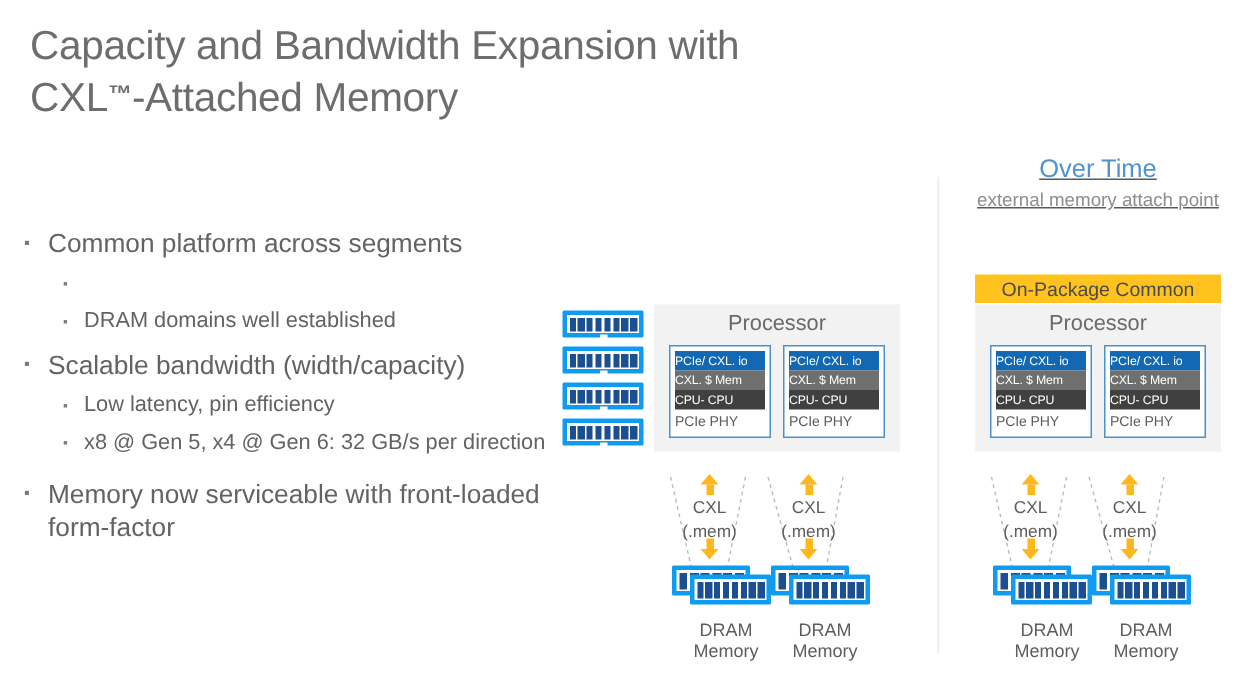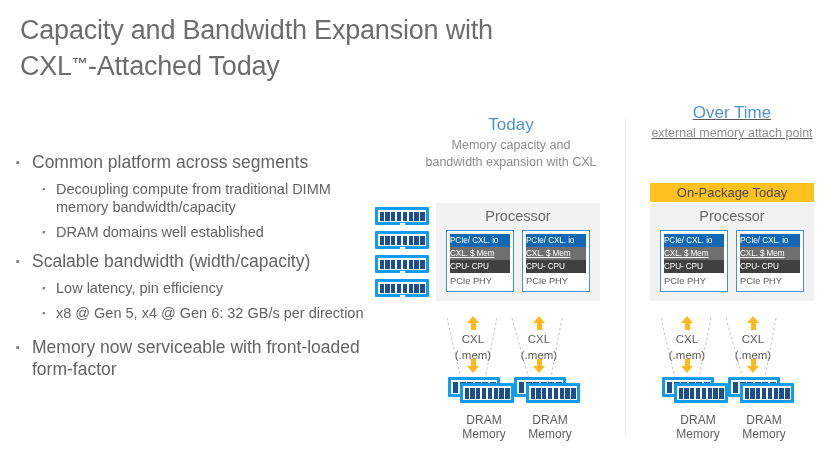--- a/index.html
+++ b/index.html
@@ -55,21 +55,21 @@
   .cores{display:flex;gap:8px;justify-content:center;}
   .core{
     width:68px;border:1.4px solid #4a90cf;background:#ffffff;
     padding:3px;box-sizing:border-box;
   }
   .lyr{
     font-size:8.2px;line-height:13px;color:#ffffff;
     letter-spacing:-.1px;white-space:nowrap;
   }
   .lyr.pcie{background:#1268B3;}
-  .lyr.mem{background:#6F6F6F;text-decoration:underline;}
+  .lyr.mem{background:#6F6F6F;}
   .lyr.cpu{background:#404040;}
   .lyr.phy{background:transparent;color:#5d5d5d;font-size:9.4px;line-height:15px;}
 
   
   .dimmstack{position:absolute;left:375px;top:207px;}
   .dimm-s{margin-bottom:6px;}
 
   
   .dimm{
     width:54px;height:18px;background:#0f9bf0;border-radius:1px;
@@ -122,31 +122,30 @@
 
   svg.overlay{position:absolute;left:0;top:0;width:836px;height:449px;pointer-events:none;}
 </style>
 </head>
 <body>
 
 <div class="slide">
 
   <div class="title">
     <span>Capacity and Bandwidth Expansion with</span><br>
-    <span>CXL</span><sup>™</sup><span>-Attached Today</span>
+    <span>CXL</span><sup>™</sup><span>-Attached Memory</span>
   </div>
 
   <div class="bullets">
     <div class="b1">
       <span class="mark">▪</span>
       <span class="txt">Common platform across segments</span>
     </div>
     <div class="b2">
       <span class="mark">▪</span>
-      <span class="txt">Decoupling compute from traditional DIMM memory bandwidth/capacity</span>
     </div>
     <div class="b2">
       <span class="mark">▪</span>
       <span class="txt">DRAM domains well established</span>
     </div>
     <div class="b1">
       <span class="mark">▪</span>
       <span class="txt">Scalable bandwidth (width/capacity)</span>
     </div>
     <div class="b2">
@@ -156,25 +155,20 @@
     <div class="b2">
       <span class="mark">▪</span>
       <span class="txt">x8 @ Gen 5, x4 @ Gen 6: 32 GB/s per direction</span>
     </div>
     <div class="b1" style="margin-top:14px;">
       <span class="mark">▪</span>
       <span class="txt">Memory now serviceable with front-loaded form-factor</span>
     </div>
   </div>
 
-  <div class="colhead" id="head-today">
-    <div class="h">Today</div>
-    <div class="sub">Memory capacity and</div>
-    <div class="sub">bandwidth expansion with CXL</div>
-  </div>
 
   <div class="colhead" id="head-over">
     <div class="h">Over Time</div>
     <div class="sub">external memory attach point</div>
   </div>
 
   <div class="divider"></div>
 
   <div class="dimmstack">
     <div class="dimm-s">
@@ -252,21 +246,21 @@
         <div class="core">
           <div class="lyr pcie">PCIe/ CXL. io</div>
           <div class="lyr mem">CXL. $ Mem</div>
           <div class="lyr cpu">CPU-  CPU</div>
           <div class="lyr phy">PCIe PHY</div>
         </div>
       </div>
     </div>
   </div>
 
-  <div class="onpkg">On-Package Today</div>
+  <div class="onpkg">On-Package Common</div>
   <div class="pkg" id="pkg-over">
     <div class="proc">
       <div class="proc-title">Processor</div>
       <div class="cores">
         <div class="core">
           <div class="lyr pcie">PCIe/ CXL. io</div>
           <div class="lyr mem">CXL. $ Mem</div>
           <div class="lyr cpu">CPU-  CPU</div>
           <div class="lyr phy">PCIe PHY</div>
         </div>

